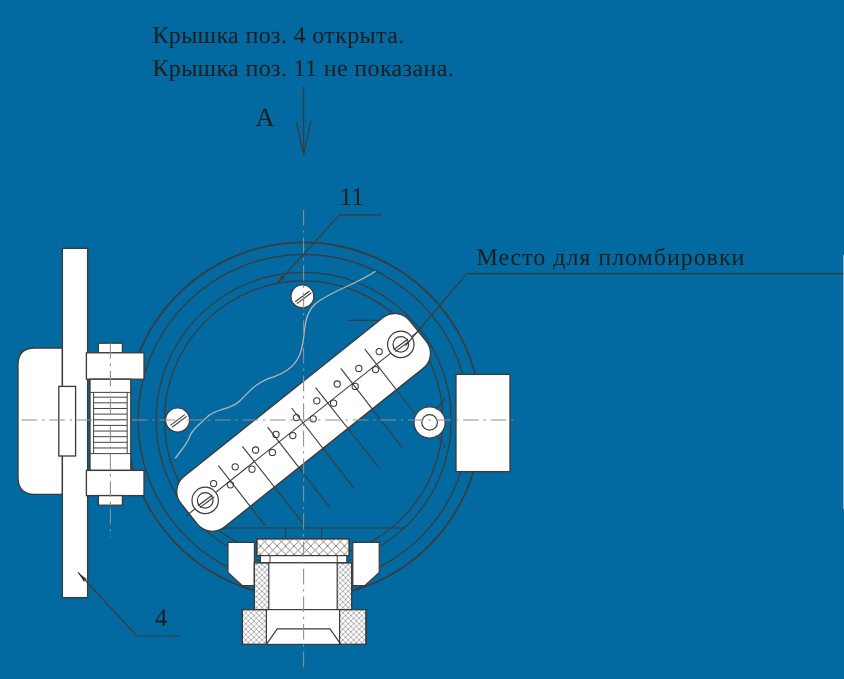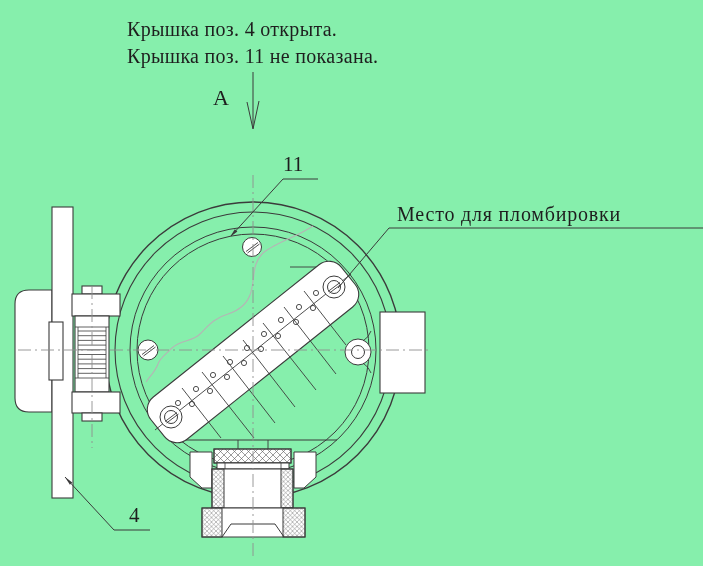--- a/index.html
+++ b/index.html
@@ -1,19 +1,19 @@
 <!DOCTYPE html>
 <html><head>
 <meta charset="utf-8">
 <style>
   html,body{margin:0;padding:0;background:#ffffff;}
   .stage{
     position:relative;
     width:703px;height:566px;
-    background:#86efac;
+    background:#0369a1;
     overflow:hidden;
     font-family:"Liberation Serif", serif;
   }
   svg text{
     font-family:"Liberation Serif", serif;
     fill:#1e1e1e;
   }
   .note-text{font-size:20px;letter-spacing:0.3px;}
   .view-letter{font-size:22px;}
   .part-num{font-size:21px;}

